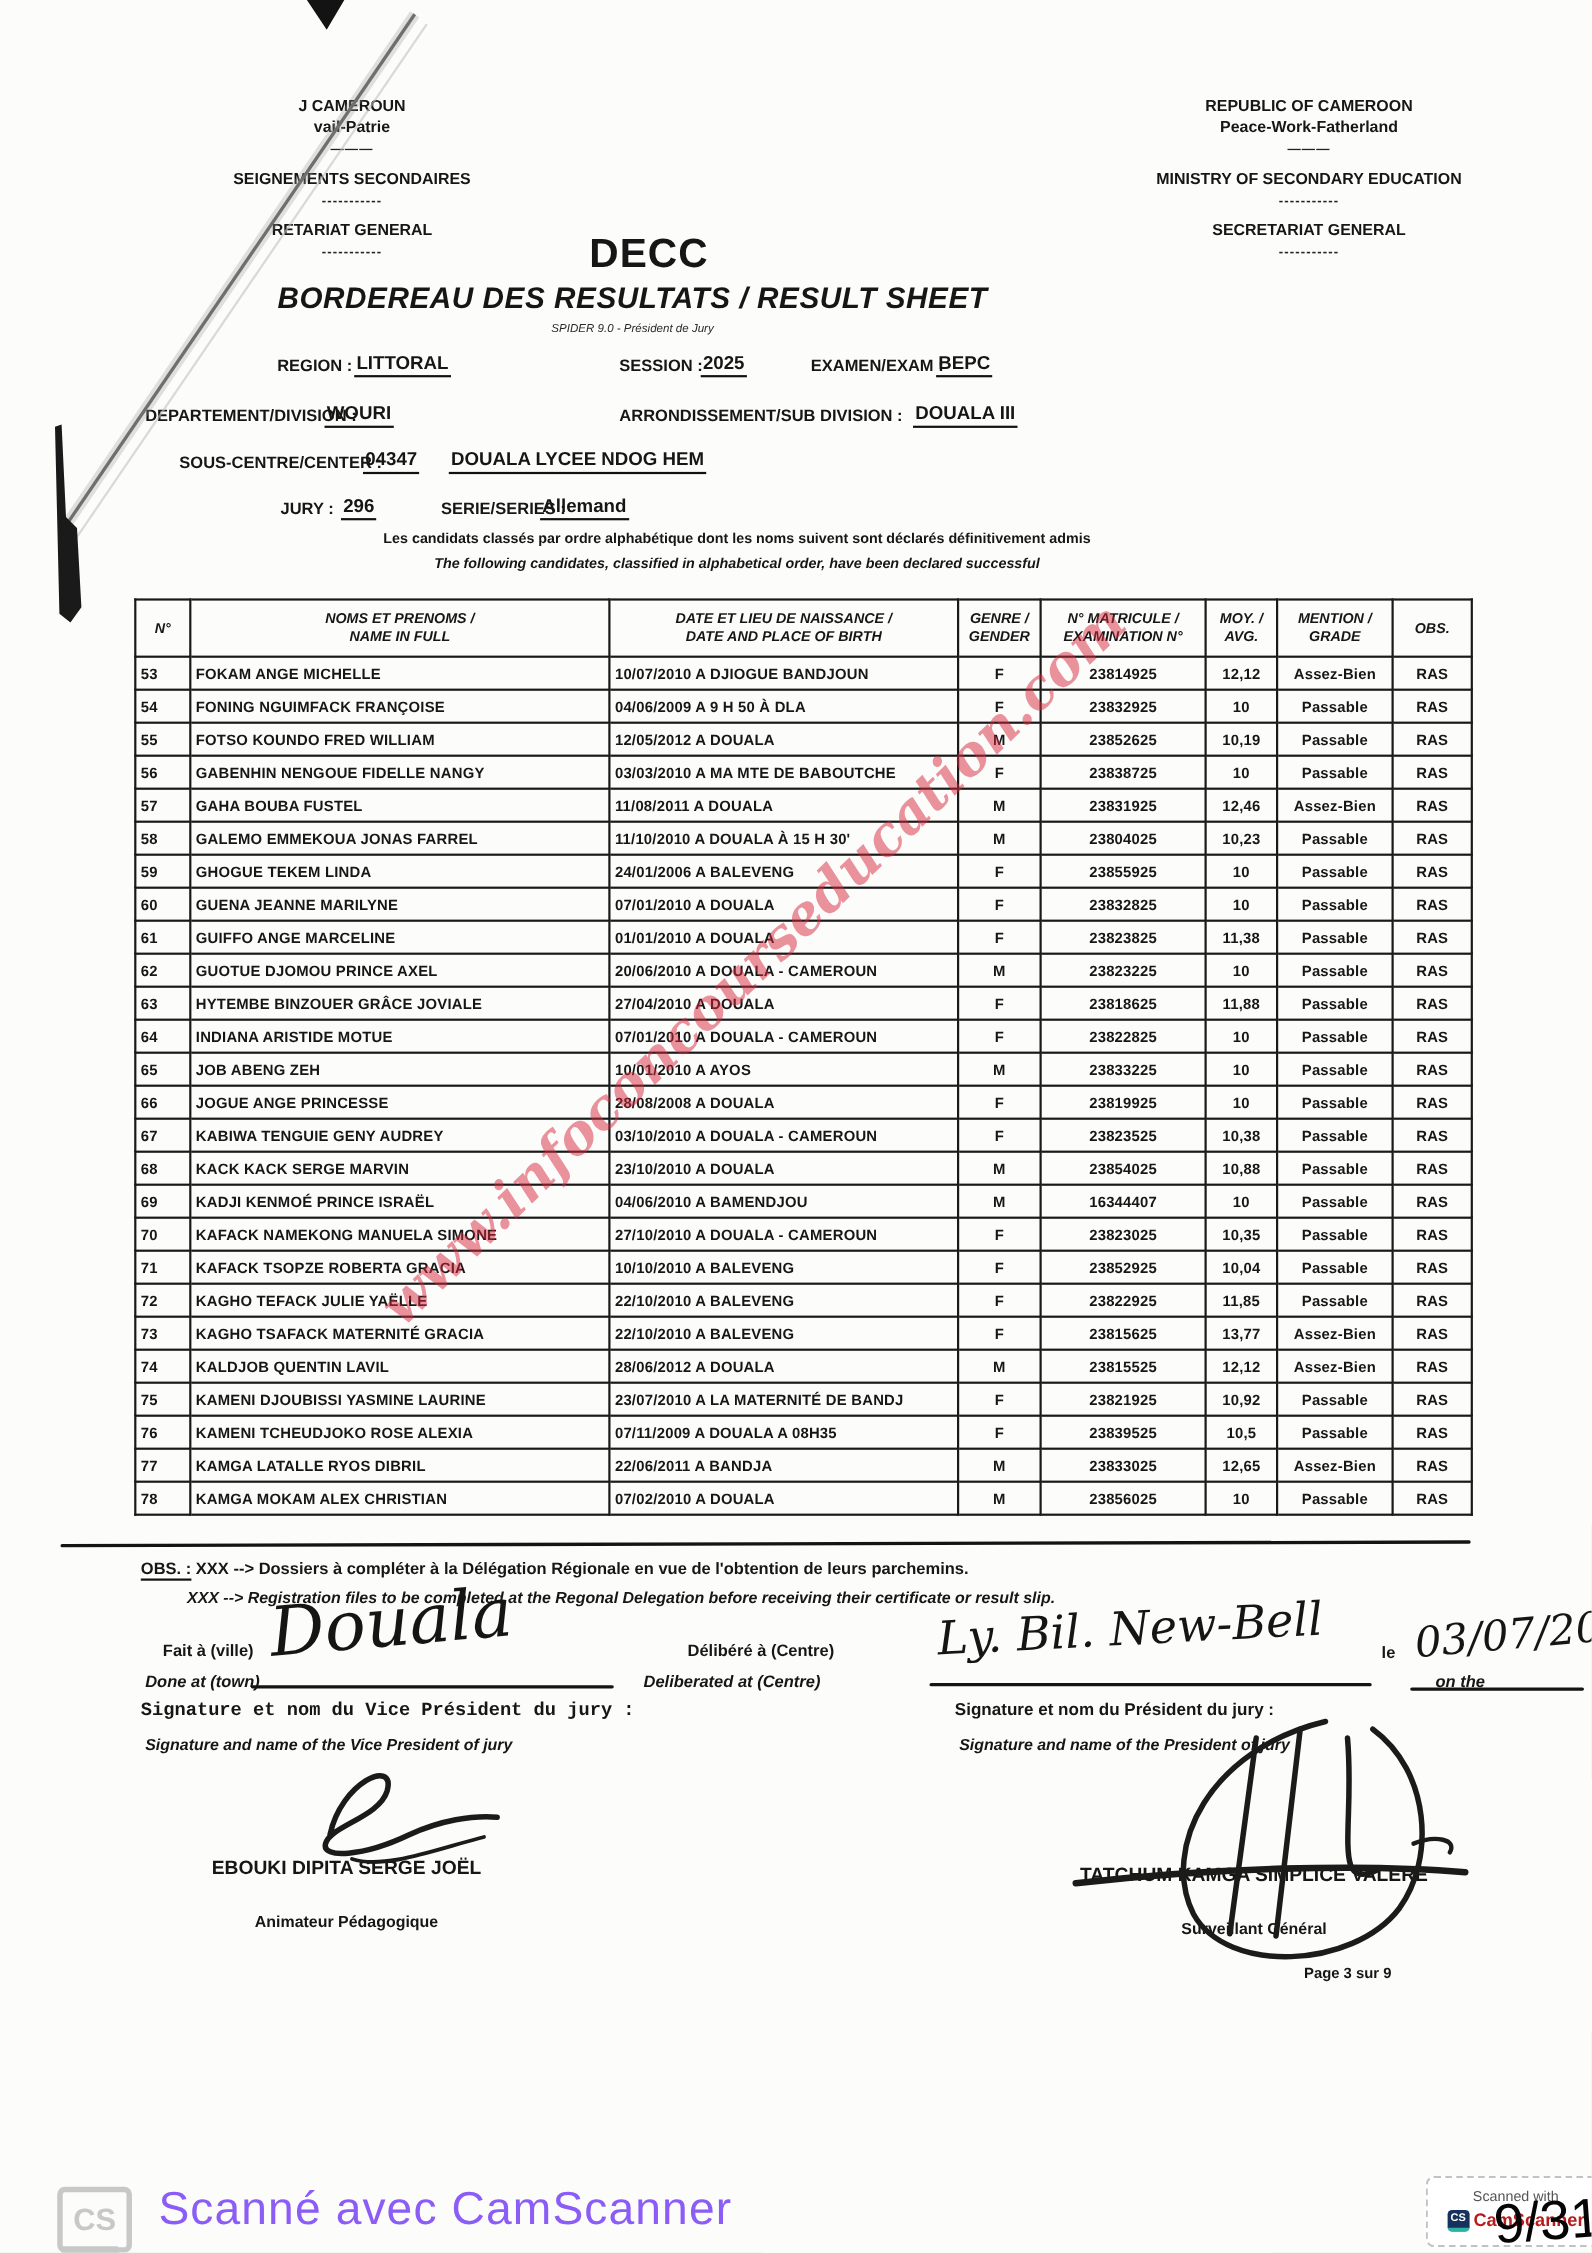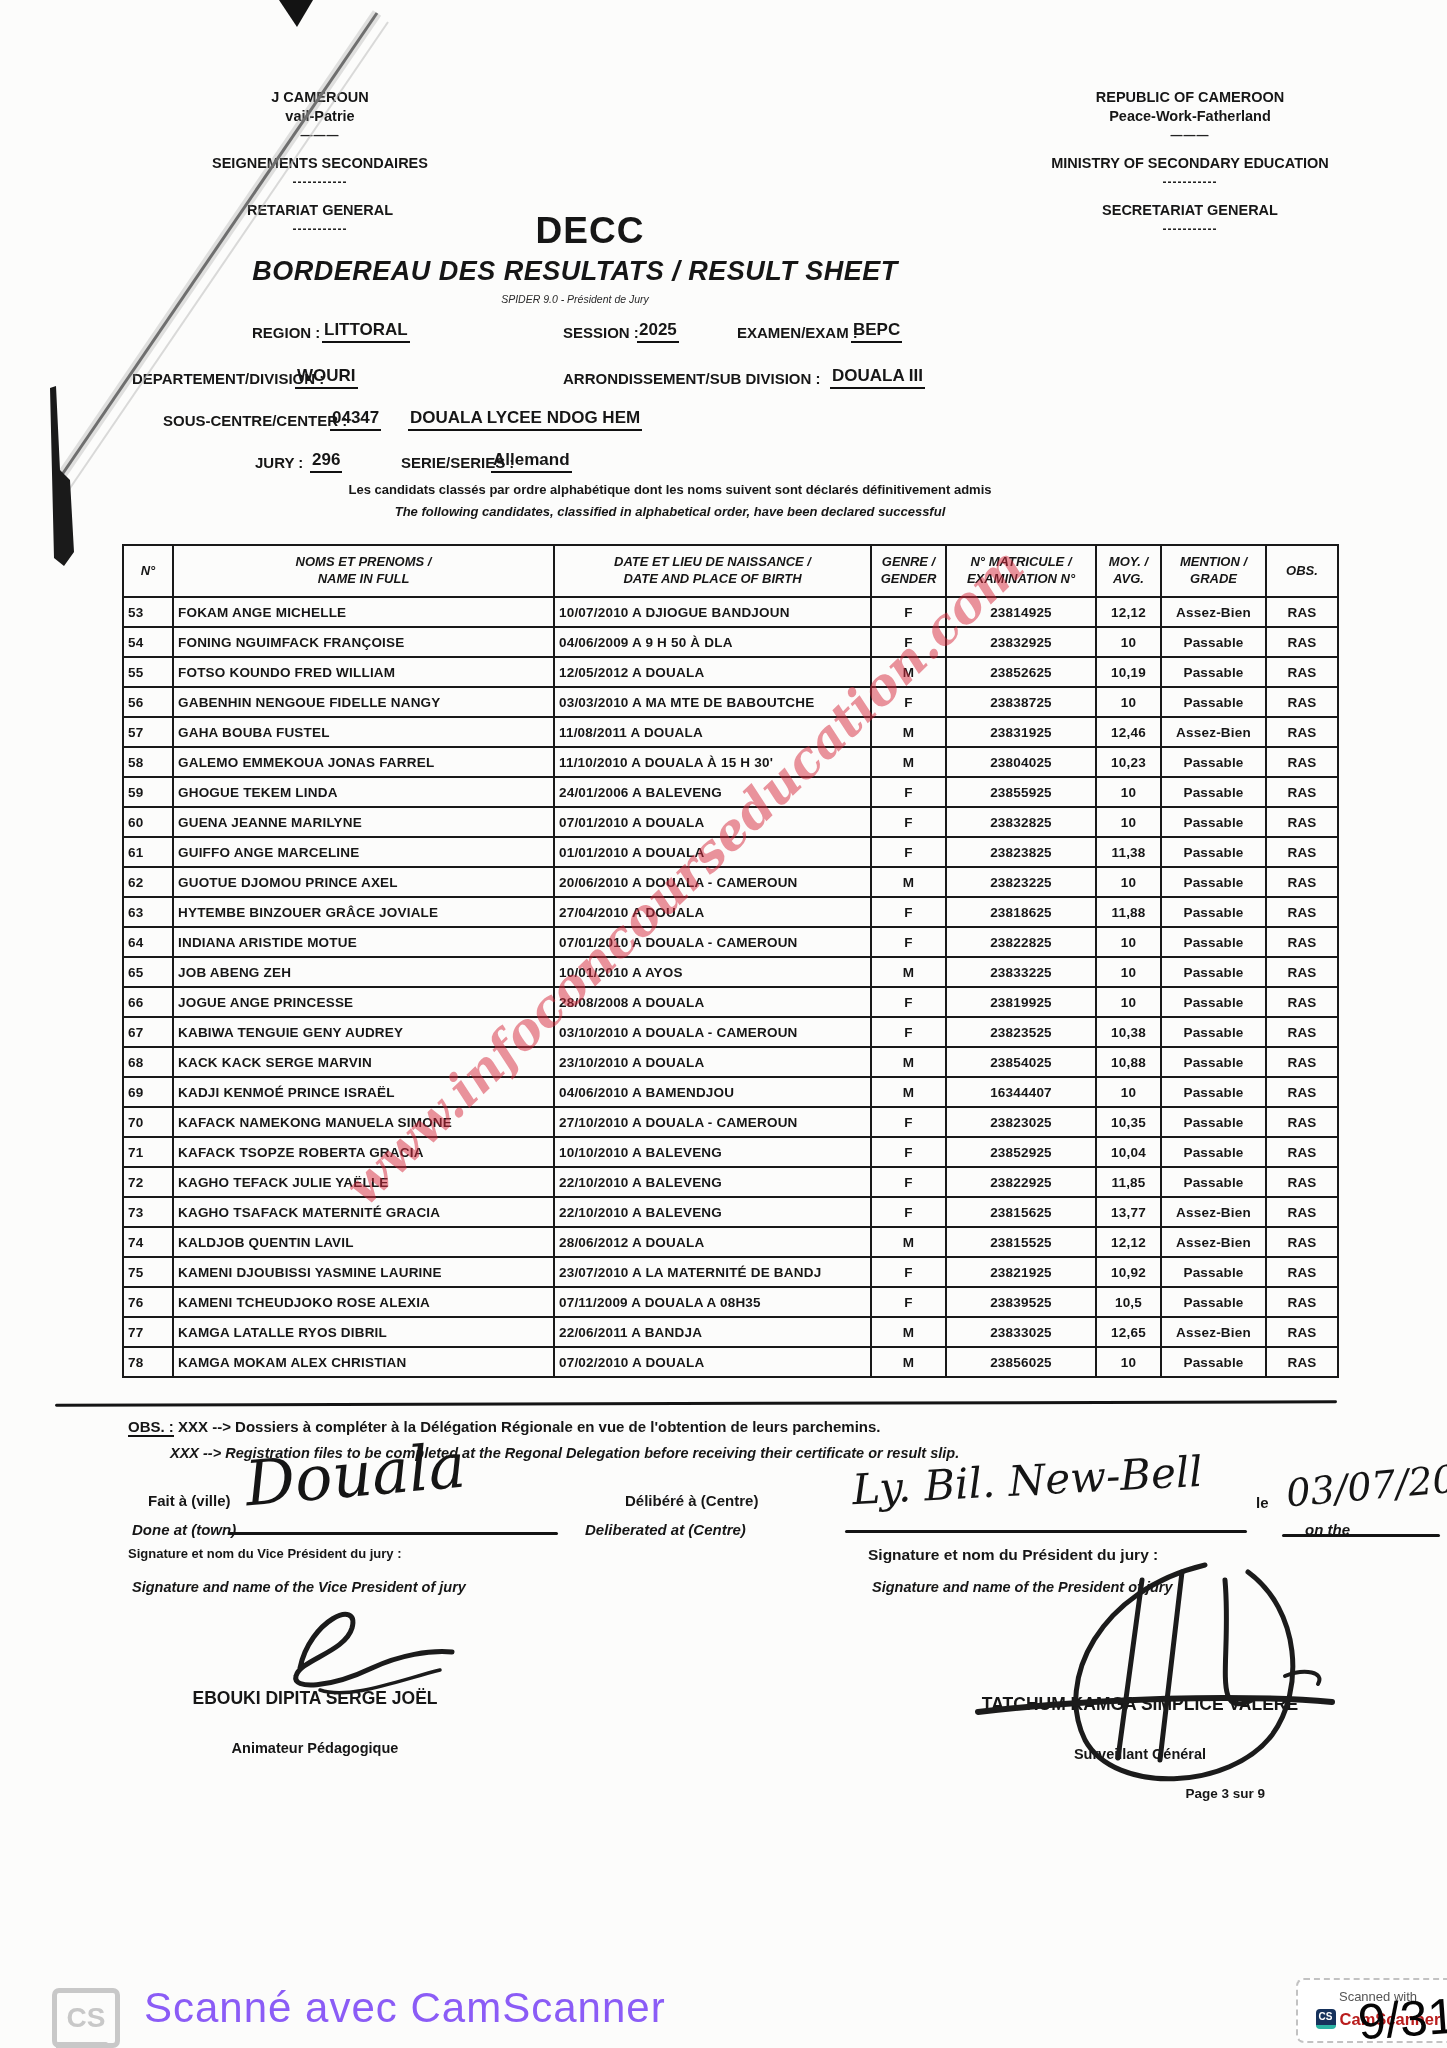--- a/index.html
+++ b/index.html
@@ -417,21 +417,21 @@
   <span class="abs lbl" style="left:625px;top:1492px;">Délibéré à (Centre)</span>
   <span class="abs lbl i" style="left:585px;top:1521px;">Deliberated at (Centre)</span>
   <span class="abs hand" style="left:852px;top:1456px;font-size:42px;transform:rotate(-3deg);">Ly. Bil. New-Bell</span>
   <div class="hline" style="left:845px;top:1530px;width:402px;"></div>
 
   <span class="abs lbl" style="left:1256px;top:1494px;">le</span>
   <span class="abs hand" style="left:1286px;top:1462px;font-size:38px;transform:rotate(-5deg);">03/07/2025</span>
   <div class="hline" style="left:1282px;top:1534px;width:158px;"></div>
   <span class="abs lbl i" style="left:1305px;top:1521px;">on the</span>
 
-  <span class="abs b" style="left:128px;top:1546px;font-size:13px;">Signature et nom du Vice Président du jury :</span>
+  <span class="abs b" style="left:128px;top:1546px;font-size:17px;font-family:Liberation Mono, monospace;">Signature et nom du Vice Président du jury :</span>
   <span class="abs b i" style="left:132px;top:1579px;font-size:14.5px;">Signature and name of the Vice President of jury</span>
   <span class="abs b" style="left:868px;top:1546px;font-size:15.5px;">Signature et nom du Président du jury :</span>
   <span class="abs b i" style="left:872px;top:1579px;font-size:14.5px;">Signature and name of the President of jury</span>
 
   <svg class="sig-svg" width="1447" height="2048">
     <g fill="none" stroke="#1b1b1b" stroke-linecap="round">
       <path d="M300 1668 C 310 1620, 360 1598, 352 1628 C 345 1652, 300 1660, 296 1676 C 292 1690, 330 1688, 372 1668 C 400 1655, 430 1650, 452 1652" stroke-width="5"></path>
       <path d="M320 1690 C 350 1700, 400 1680, 440 1670" stroke-width="3.5"></path>
       <path d="M1205 1565 C 1100 1590, 1055 1680, 1085 1740 C 1115 1795, 1230 1790, 1272 1735 C 1305 1690, 1300 1610, 1248 1572" stroke-width="5"></path>
       <path d="M1142 1580 L 1118 1758" stroke-width="5"></path>

